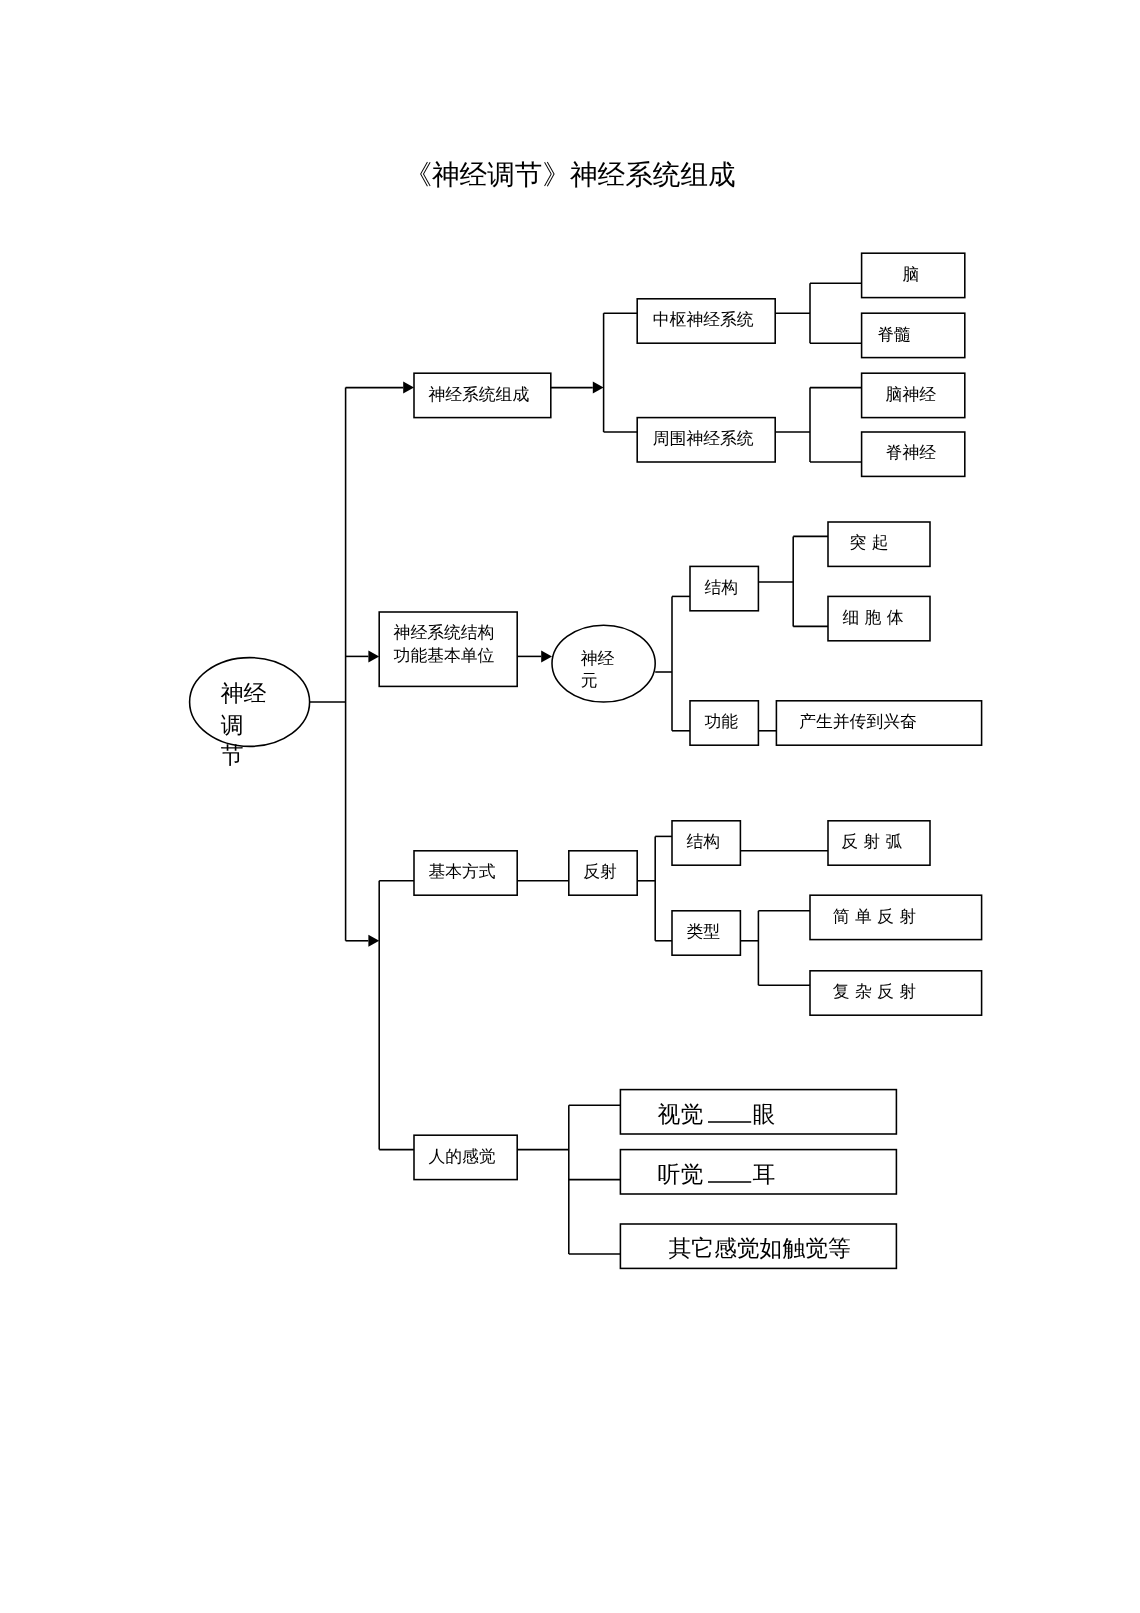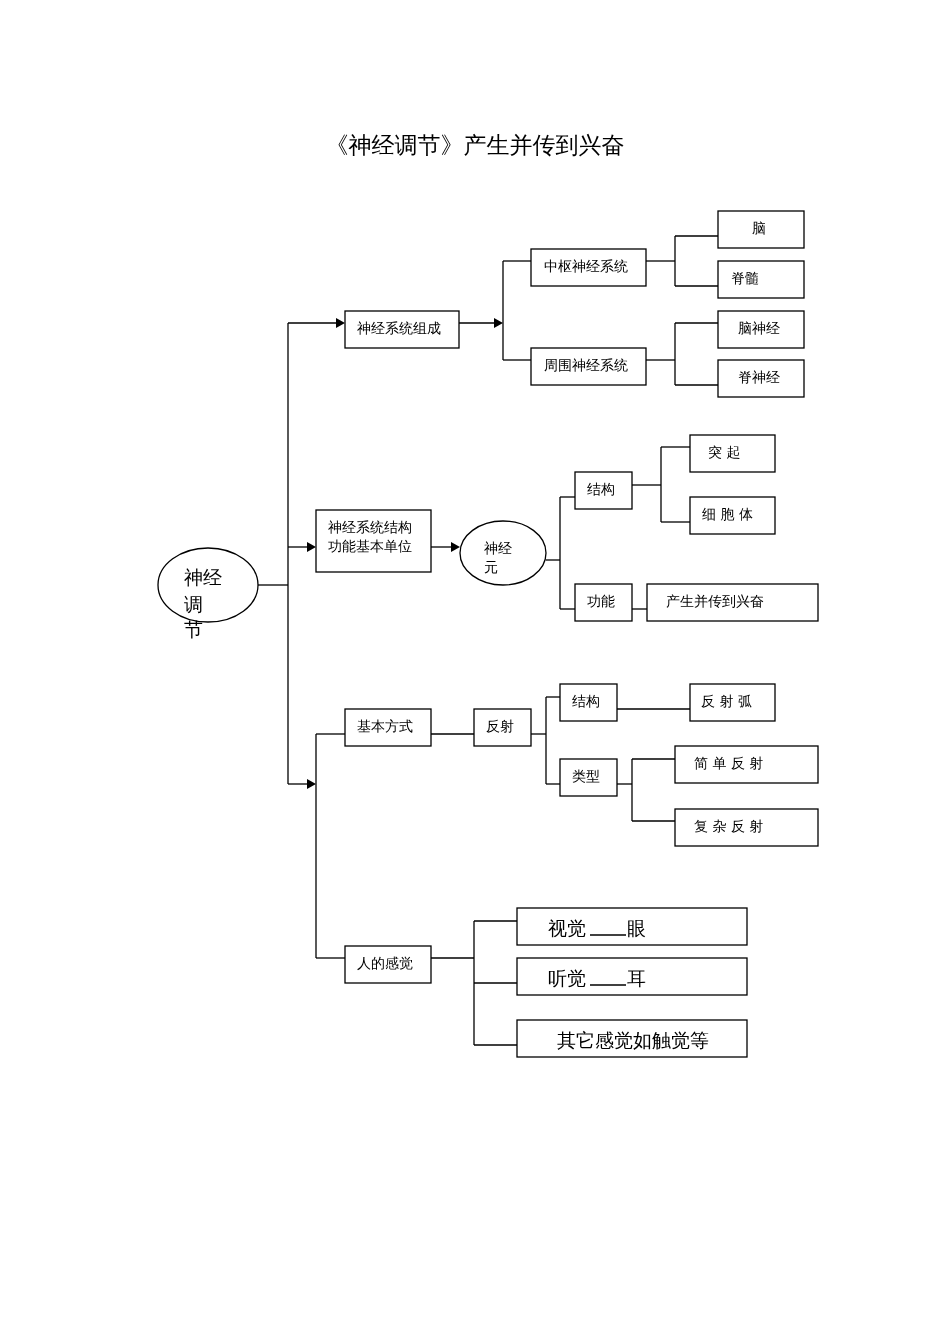--- a/index.html
+++ b/index.html
@@ -8,21 +8,21 @@
   svg { position:absolute; left:0; top:0; }
   .box { fill:#fff; stroke:#000; stroke-width:1.3; }
   .ln { stroke:#000; stroke-width:1.3; fill:none; }
   .lbl { font-family:"DejaVu Sans", sans-serif; font-size:14px; fill:#000; }
   .lbl-lg { font-family:"DejaVu Sans", sans-serif; font-size:19px; fill:#000; }
   .arrow { fill:#000; }
 </style>
 </head>
 <body>
 
-<div id="title">《神经调节》产生并传到兴奋</div>
+<div id="title">《神经调节》神经系统组成</div>
 
 <svg width="950" height="1344" viewBox="0 0 950 1344">
 
   <g>
     <ellipse cx="208" cy="585" rx="50" ry="37" fill="#fff" stroke="#000" stroke-width="1.3"></ellipse>
     <text class="lbl-lg" x="184" y="584">神经</text>
     <text class="lbl-lg" x="184" y="611">调</text>
     <text class="lbl-lg" x="184" y="636">节</text>
   </g>
 

